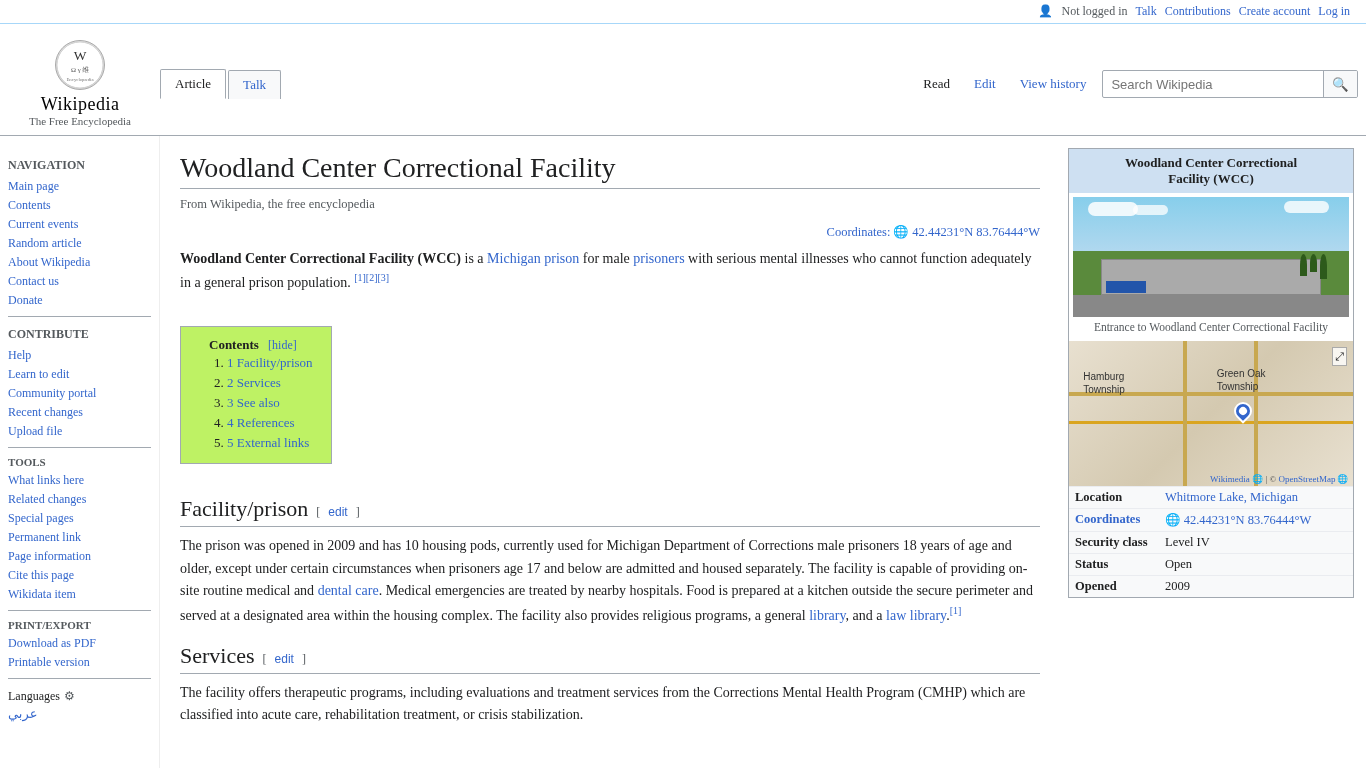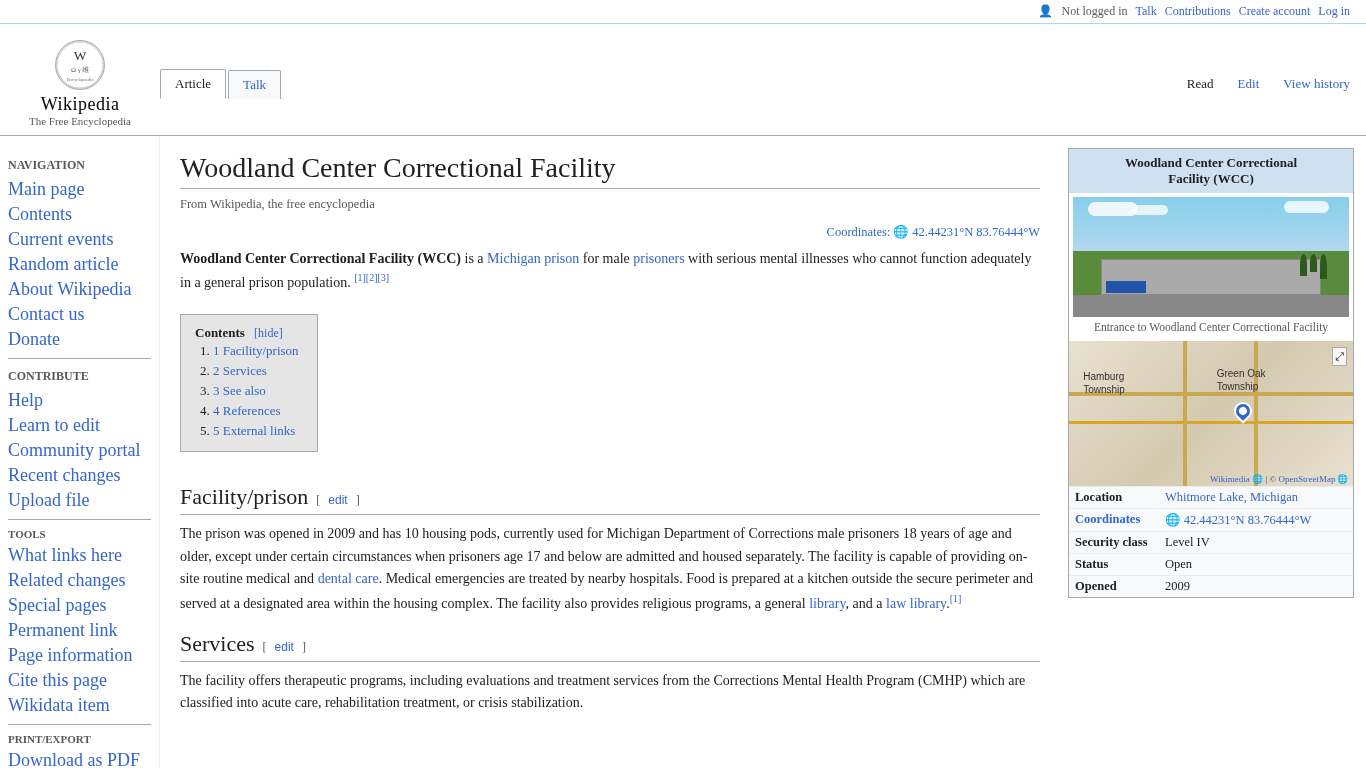--- a/index.html
+++ b/index.html
@@ -130,21 +130,21 @@
       font-size: 12px;
       font-weight: bold;
       color: #54595d;
       text-transform: uppercase;
       margin: 10px 0 4px 0;
     }
     .sidebar-item {
       display: block;
       padding: 2px 0;
       color: #3366cc;
-      font-size: 18px;
+      font-size: 12px;
       cursor: pointer;
     }
     .sidebar-divider { border: none; border-top: 1px solid #a2a9b1; margin: 6px 0; }
 
     
     #content {
       flex: 1;
       padding: 16px 20px;
       max-width: 900px;
     }
@@ -167,24 +167,24 @@
       margin-bottom: 8px;
       color: #3366cc;
     }
 
     .article-text { font-size: 14px; line-height: 1.6; margin-bottom: 12px; }
     .article-text sup { font-size: 10px; color: #3366cc; }
 
     
     #toc-box {
       border: 1px solid #a2a9b1;
-      background: #e5e5e5;
+      background: #bef264;
       display: inline-block;
-      padding: 10px 18px 10px 14px;
-      margin: 8px 0 16px 0;
+      padding: 10px 18px 10px 28px;
+      margin: 20px 0 16px 0;
       font-size: 13px;
     }
     #toc-title { font-weight: bold; display: inline; }
     #toc-hide { color: #3366cc; font-size: 12px; cursor: pointer; margin-left: 6px; }
     #toc-box ol { margin-left: 18px; }
     #toc-box li { padding: 2px 0; }
     #toc-box a { color: #3366cc; }
 
     
     .section-heading {
@@ -321,20 +321,26 @@
   <div id="nav-tabs-area">
     <div style="display:flex; align-items:flex-end; justify-content:space-between; ">
       <div id="article-tabs">
         <div class="tab-item active">Article</div>
         <div class="tab-item talk">Talk</div>
       </div>
       <div id="right-tabs">
         <span class="right-tab active">Read</span>
         <span class="right-tab">Edit</span>
         <span class="right-tab">View history</span>
+        <div id="search-box">
+          <input id="search-input" type="text" placeholder="Search Wikipedia" style="">
+          <button id="search-btn">
+            <span>🔍</span>
+          </button>
+        </div>
       </div>
     </div>
   </div>
 </div>
 
 <div id="main-layout">
 
   <div id="sidebar">
     <div class="sidebar-section-title">Navigation</div>
     <a class="sidebar-item">Main page</a>

